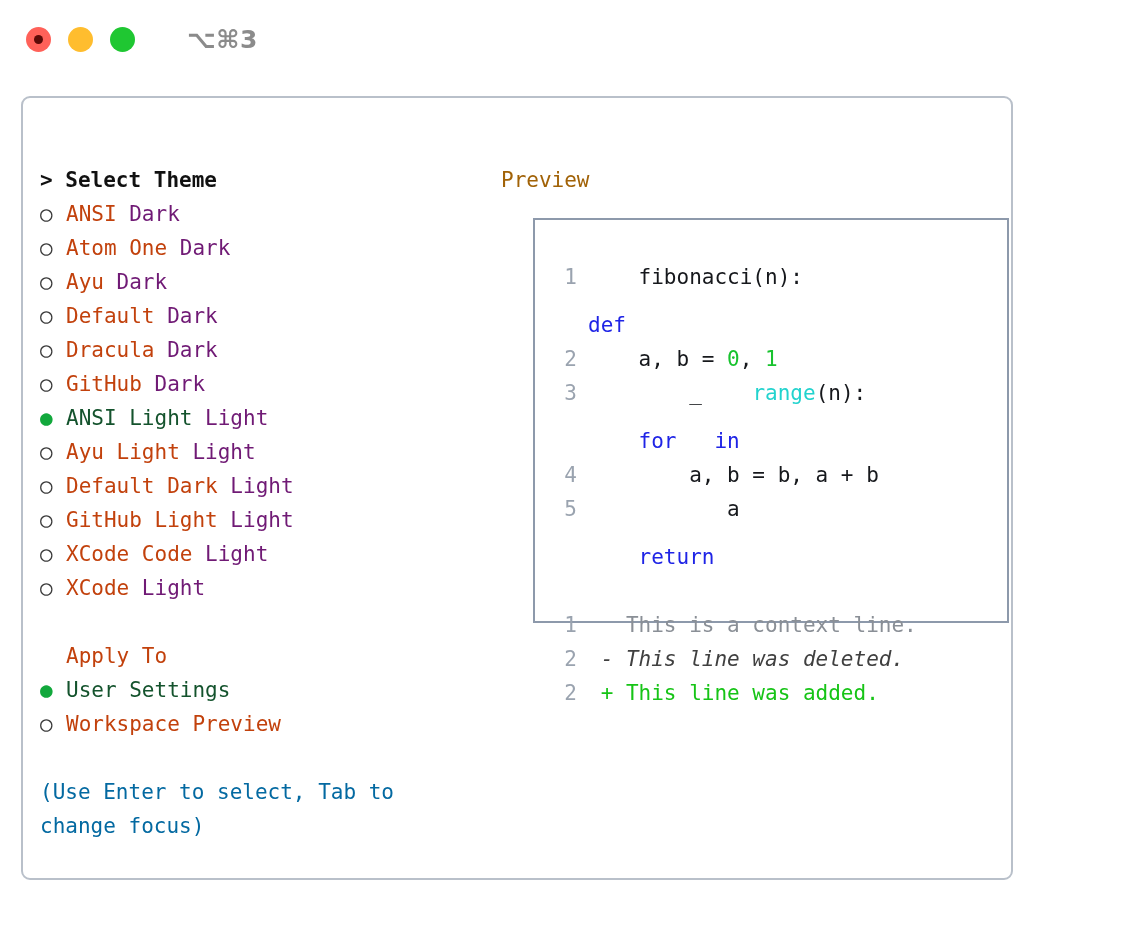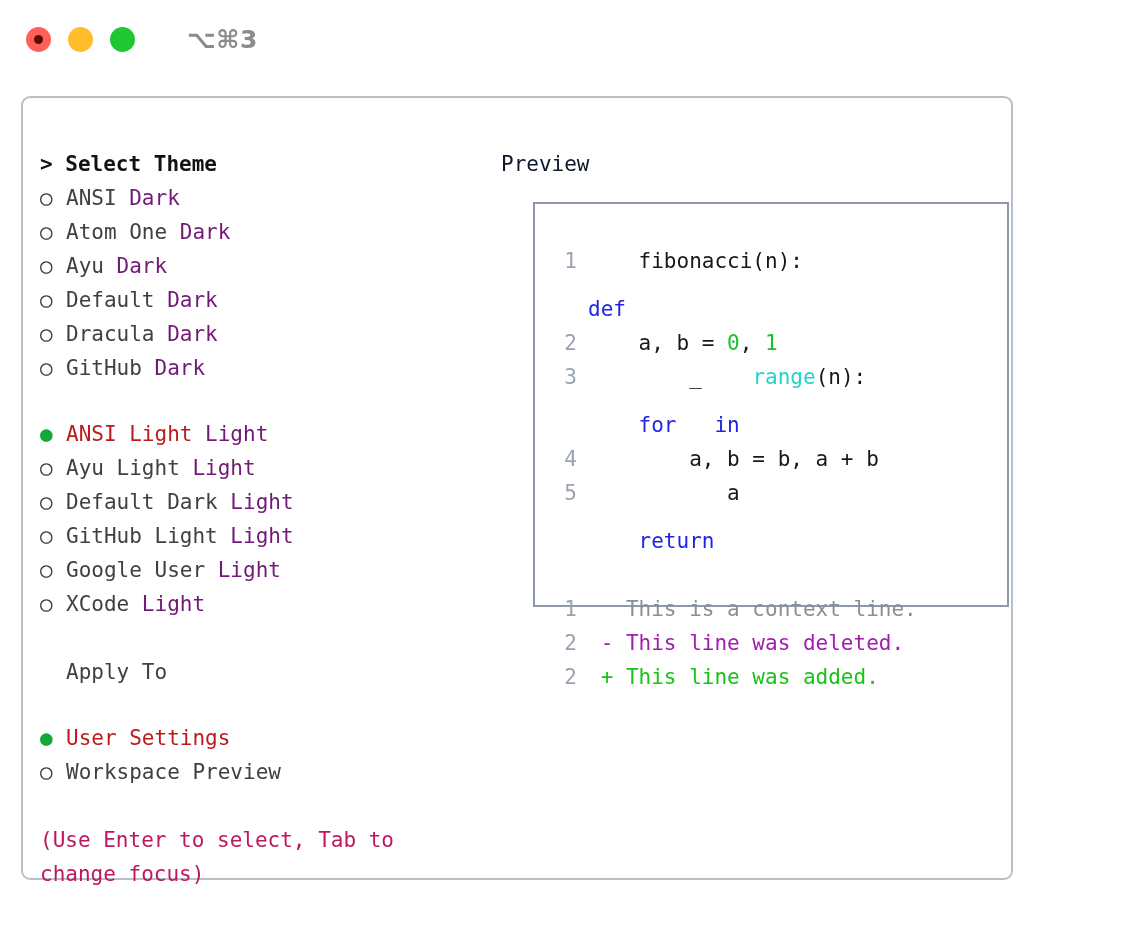--- a/index.html
+++ b/index.html
@@ -75,21 +75,21 @@
     width: 992px;
     height: 784px;
     border: 2px solid #b9c0ca;
     border-radius: 9px;
     box-sizing: border-box;
     background: #ffffff;
   }
 
   .columns {
     position: absolute;
-    left: 0; top: 0;
+    left: 0; top: 16px;
     width: 100%;
     height: 100%;
     border-radius: 24px;
   }
 
   
   .left-col {
     position: absolute;
     left: 17px;
     top: 49px;
@@ -104,51 +104,51 @@
 
   .section-title {
     font-size: 21px;
     line-height: 34px;
     font-weight: bold;
     color: #111111;
     white-space: pre;
   }
   .section-title.plain {
     font-weight: normal;
-    color: #0f172a;
+    color: #a16207;
   }
 
   .opt-list { margin: 0; padding: 0; list-style: none; }
 
   .opt {
     display: flex;
     align-items: baseline;
     font-size: 21px;
     line-height: 34px;
     white-space: pre;
     color: #1d1d1d;
   }
   .bullet {
     display: inline-block;
     width: 26px;
     flex: 0 0 26px;
     color: #3b3b3b;
     font-size: 21px;
   }
   .opt.selected .bullet { color: #12a83c; }
-  .opt.selected .opt-label { color: #b91c1c; margin-top: 32px; }
-  .opt-label { color: #404040; }
+  .opt.selected .opt-label { color: #14532d; }
+  .opt-label { color: #c2410c; }
   .opt-suffix { color: #701a75; }
 
   .spacer-line { height: 34px; }
 
   .hint {
     font-size: 21px;
     line-height: 34px;
-    color: #be185d;
+    color: #0369a1;
     width: 410px;
   }
 
   
   .preview-box {
     position: absolute;
     left: 32px;
     top: 55px;
     width: 476px;
     height: 405px;
@@ -171,21 +171,21 @@
     flex: 0 0 28px;
     text-align: right;
     color: #9aa3af;
     margin-right: 11px;
   }
   .tok-kw   { color: #1f24e6; margin-top: 48px; }
   .tok-num  { color: #18c32e; }
   .tok-fn   { color: #22d3ce; }
   .tok-txt  { color: #16181c; }
   .diff-ctx { color: #8a8f96; }
-  .diff-del { color: #a21caf; }
+  .diff-del { color: #404040; font-style: italic; }
   .diff-add { color: #16c416; }
 </style>
 </head>
 <body>
 
 <div class="window">
 
   <div class="titlebar">
     <div class="lights">
       <span class="light light-red"></span>
@@ -205,21 +205,21 @@
             <li class="opt"><span class="bullet">○</span><span class="opt-label">ANSI</span><span class="opt-suffix"> Dark</span></li>
             <li class="opt"><span class="bullet">○</span><span class="opt-label">Atom One</span><span class="opt-suffix"> Dark</span></li>
             <li class="opt"><span class="bullet">○</span><span class="opt-label">Ayu</span><span class="opt-suffix"> Dark</span></li>
             <li class="opt"><span class="bullet">○</span><span class="opt-label">Default</span><span class="opt-suffix"> Dark</span></li>
             <li class="opt"><span class="bullet">○</span><span class="opt-label">Dracula</span><span class="opt-suffix"> Dark</span></li>
             <li class="opt"><span class="bullet">○</span><span class="opt-label">GitHub</span><span class="opt-suffix"> Dark</span></li>
             <li class="opt selected"><span class="bullet">●</span><span class="opt-label">ANSI Light</span><span class="opt-suffix"> Light</span></li>
             <li class="opt"><span class="bullet">○</span><span class="opt-label">Ayu Light</span><span class="opt-suffix"> Light</span></li>
             <li class="opt"><span class="bullet">○</span><span class="opt-label">Default Dark</span><span class="opt-suffix"> Light</span></li>
             <li class="opt"><span class="bullet">○</span><span class="opt-label">GitHub Light</span><span class="opt-suffix"> Light</span></li>
-            <li class="opt"><span class="bullet">○</span><span class="opt-label">Google User</span><span class="opt-suffix"> Light</span></li>
+            <li class="opt"><span class="bullet">○</span><span class="opt-label">XCode Code</span><span class="opt-suffix"> Light</span></li>
             <li class="opt"><span class="bullet">○</span><span class="opt-label">XCode</span><span class="opt-suffix"> Light</span></li>
           </ul>
 
         <div class="spacer-line"></div>
 
         <div class="opt">
           <span class="bullet"> </span>
           <span class="opt-label">Apply To</span>
         </div>
 

